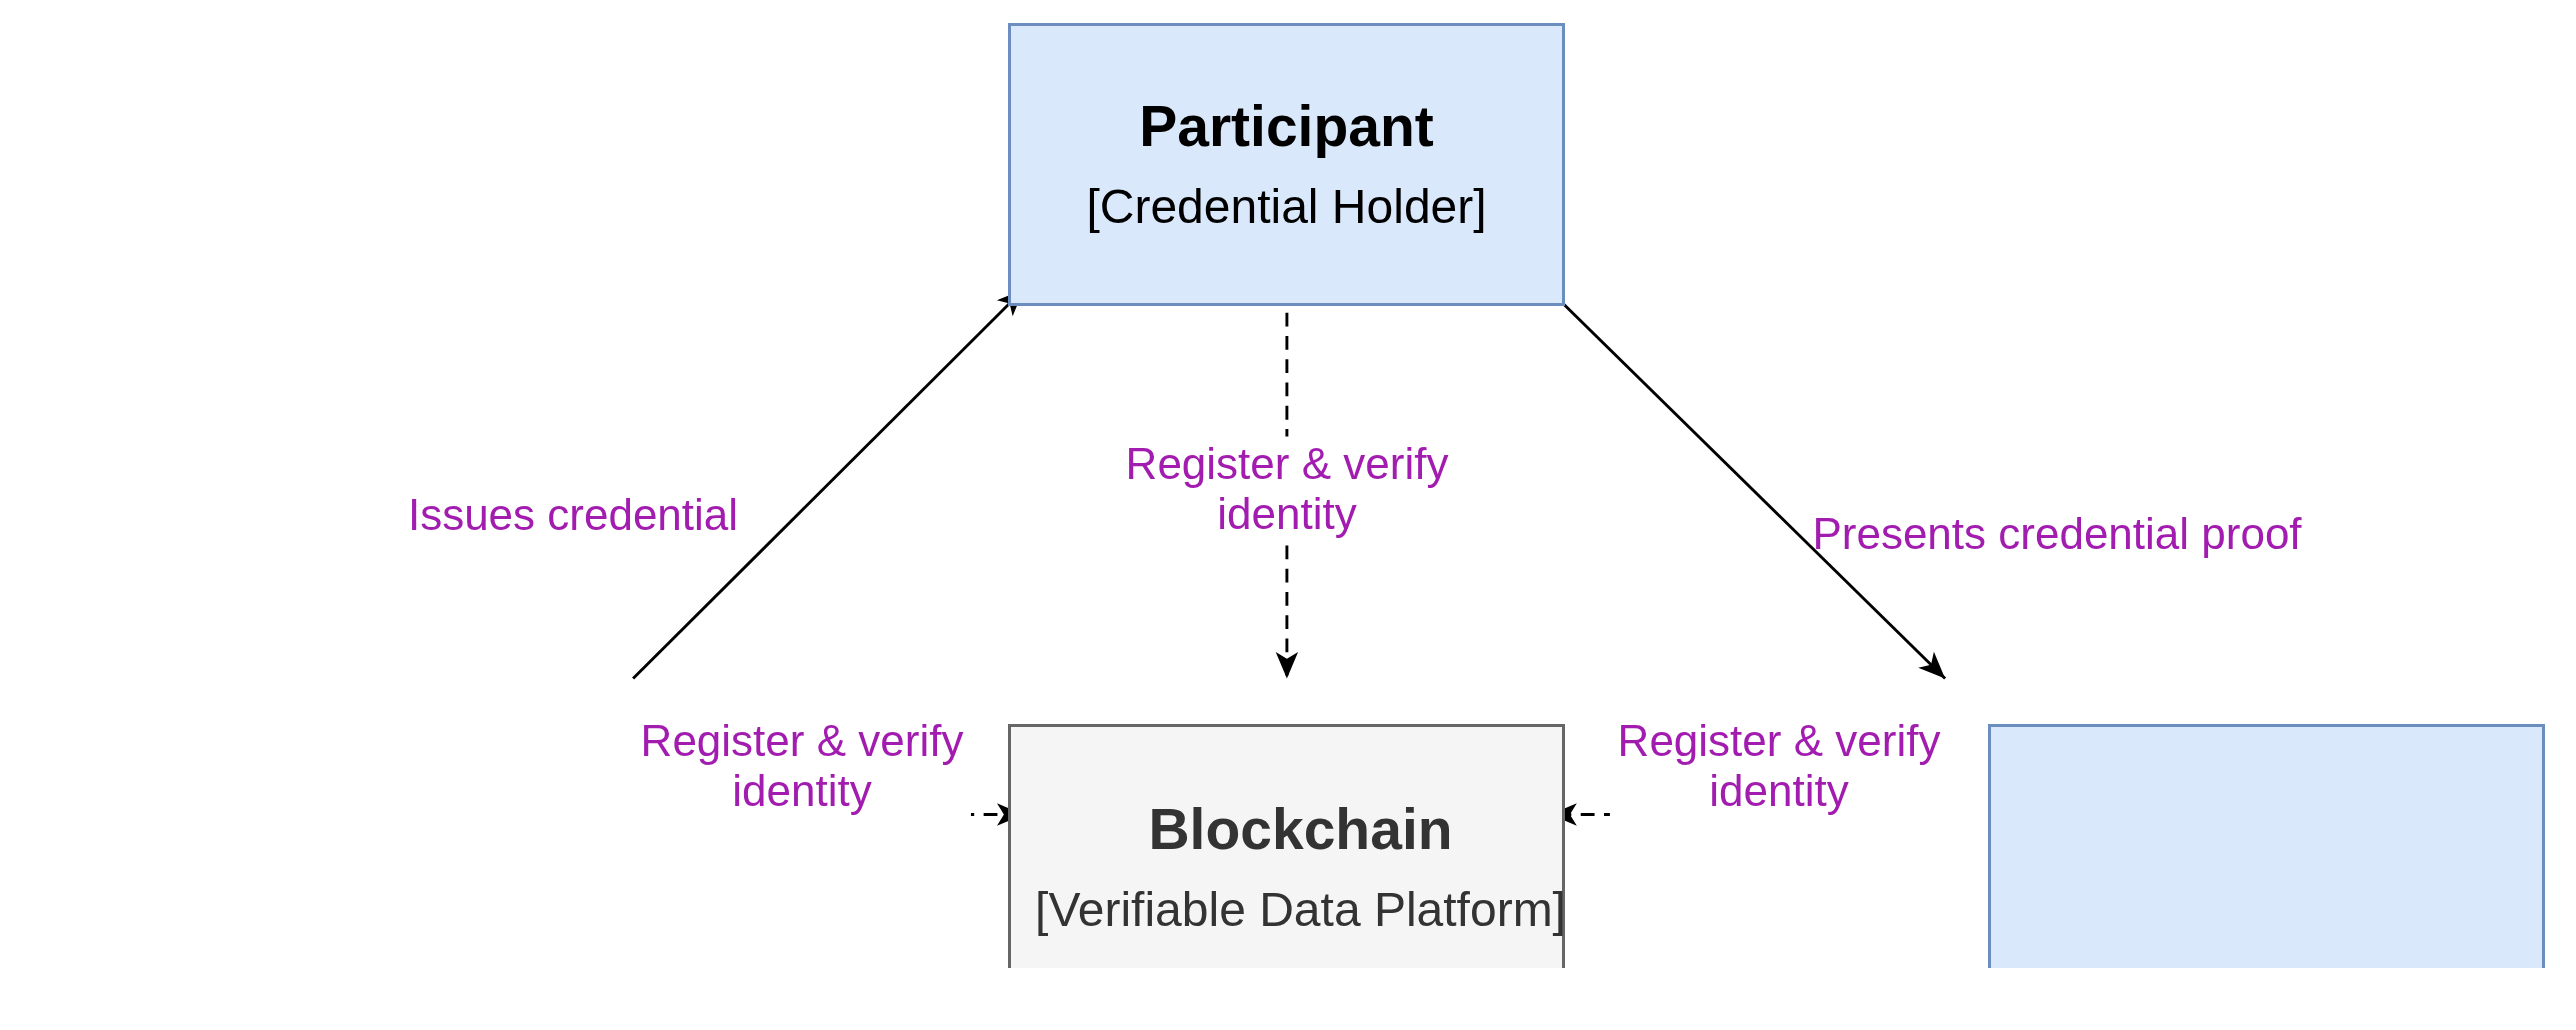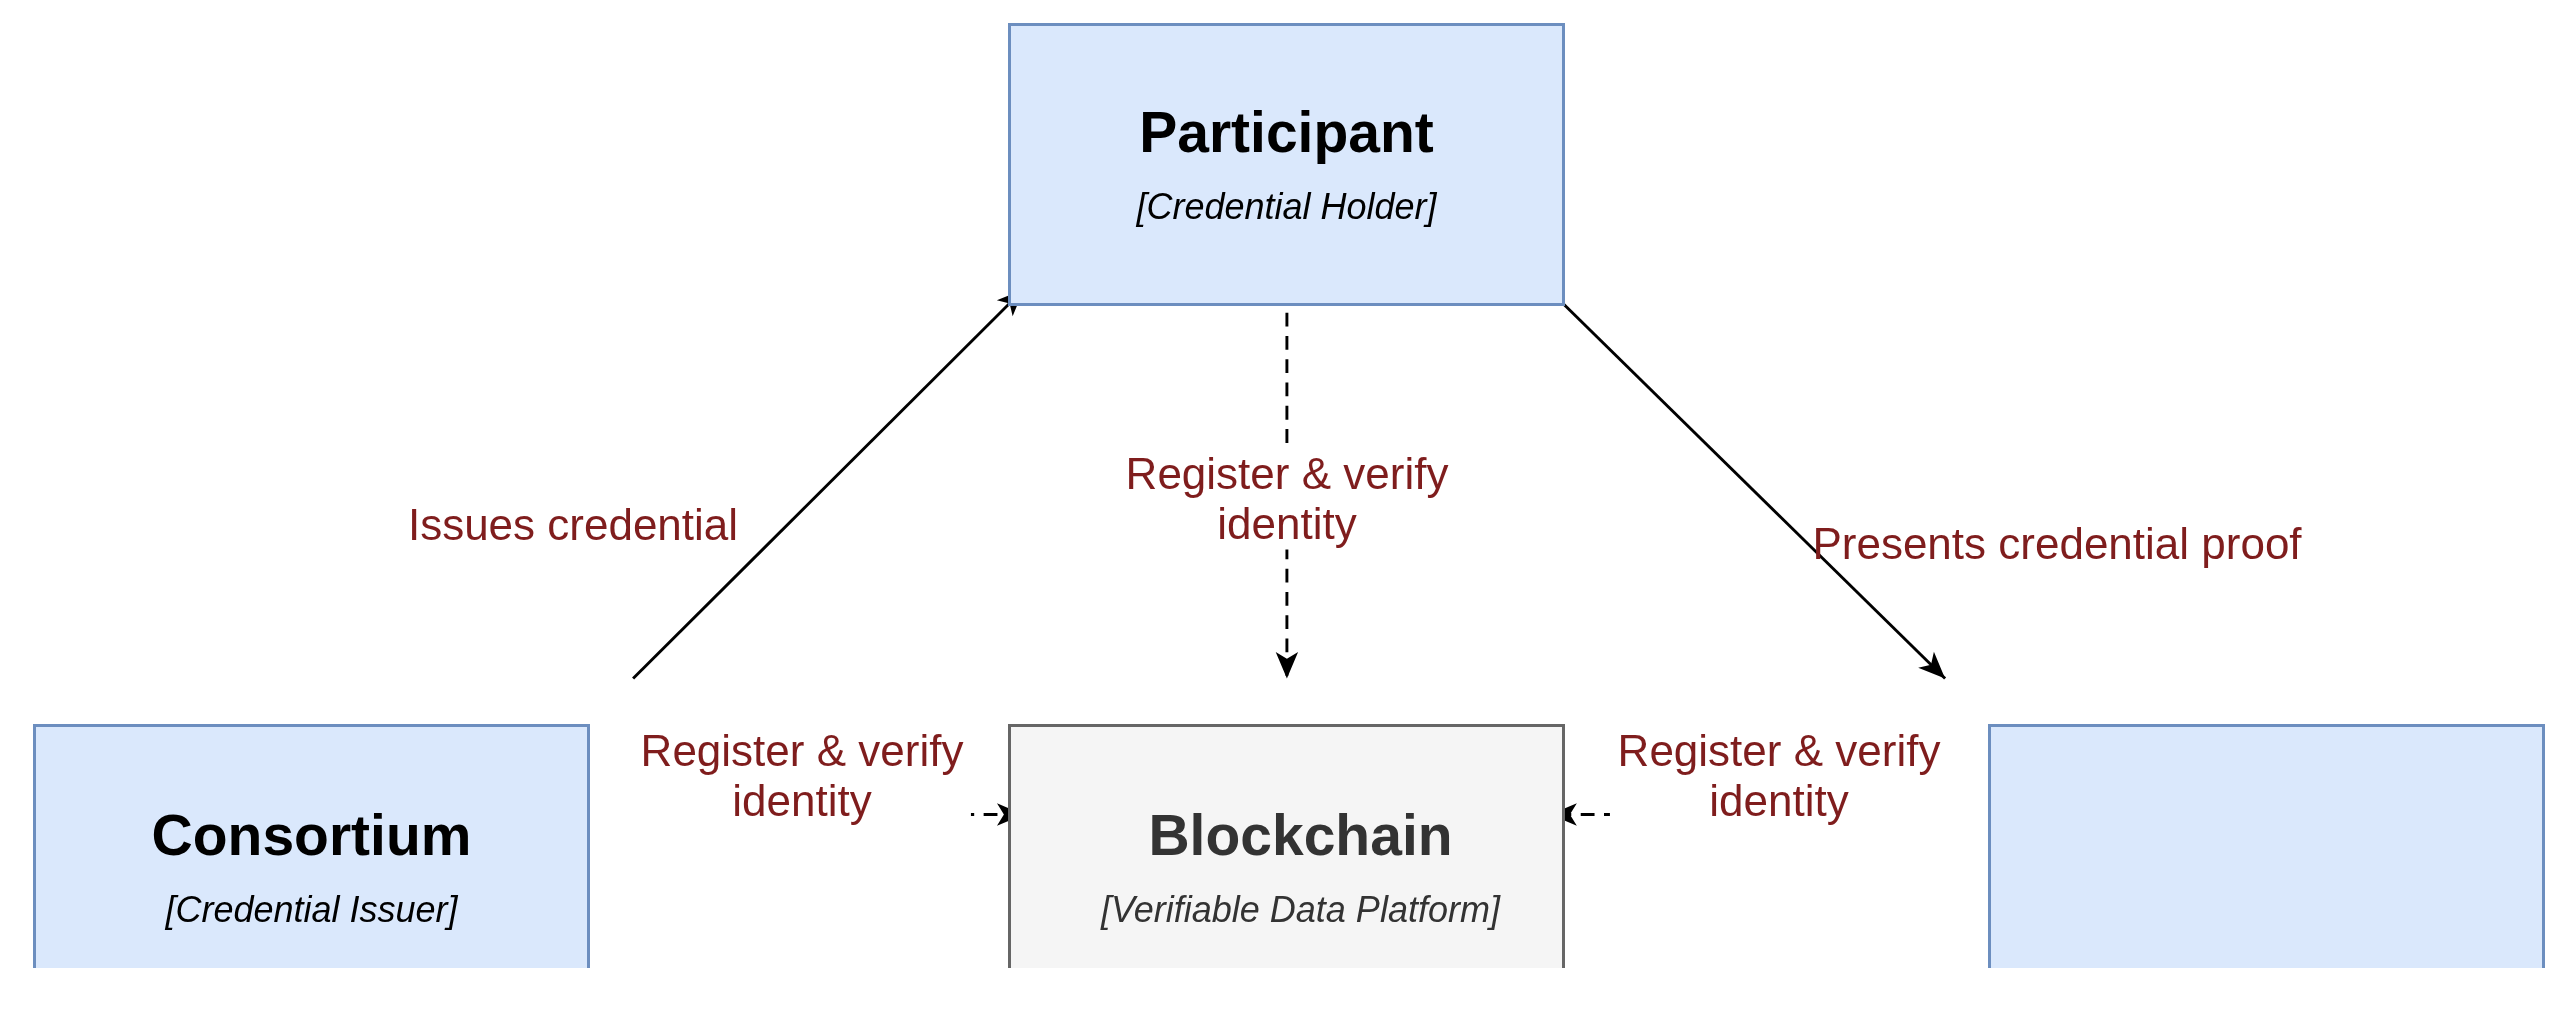--- a/index.html
+++ b/index.html
@@ -62,34 +62,32 @@
     color:var(--node-text-gray);
     padding-left:28px;
   }
   .node .title{
     font-size:57px;
     font-weight:bold;
     line-height:1;
     white-space:nowrap;
   }
   .node .subtitle{
-    font-size:36px;
-    font-style:italic;
+    font-size:48px;
     line-height:1;
     white-space:nowrap;
   }
   .edge-label{
     position:absolute;
     transform:translate(-50%,-50%);
     font-size:44px;
     line-height:50px;
-    color:#7f1d1d;
+    color:#a21caf;
     text-align:center;
     white-space:nowrap;
-    margin-top:10px;
   }
   .edge-label.bg{
     background:var(--bg-color);
     padding:1.5px 7.7px;
   }
 </style>
 </head>
 <body>
 
 <div class="canvas">
@@ -106,24 +104,20 @@
     <line class="dashed" x1="1662" y1="398" x2="1662" y2="933" marker-end="url(#arrow)"></line>
     <line class="dashed" x1="765" y1="1120" x2="1300" y2="1120" marker-end="url(#arrow)"></line>
     <line class="dashed" x1="2565" y1="1120" x2="2024" y2="1120" marker-end="url(#arrow)"></line>
   </svg>
 
   <div class="node blue" style="left:1008px;top:23px;width:557px;height:283px">
     <div class="title">Participant</div>
     <div class="subtitle">[Credential Holder]</div>
   </div>
 
-  <div class="node blue" style="left:33px;top:724px;width:557px;height:286px">
-    <div class="title">Consortium</div>
-    <div class="subtitle">[Credential Issuer]</div>
-  </div>
 
   <div class="node gray" style="left:1008px;top:724px;width:557px;height:286px">
     <div class="title">Blockchain</div>
     <div class="subtitle">[Verifiable Data Platform]</div>
   </div>
 
   <div class="node blue" style="left:1988px;top:724px;width:557px;height:286px">
   </div>
 
   <div class="edge-label" style="left:2057px;top:534px">Presents credential proof</div>

